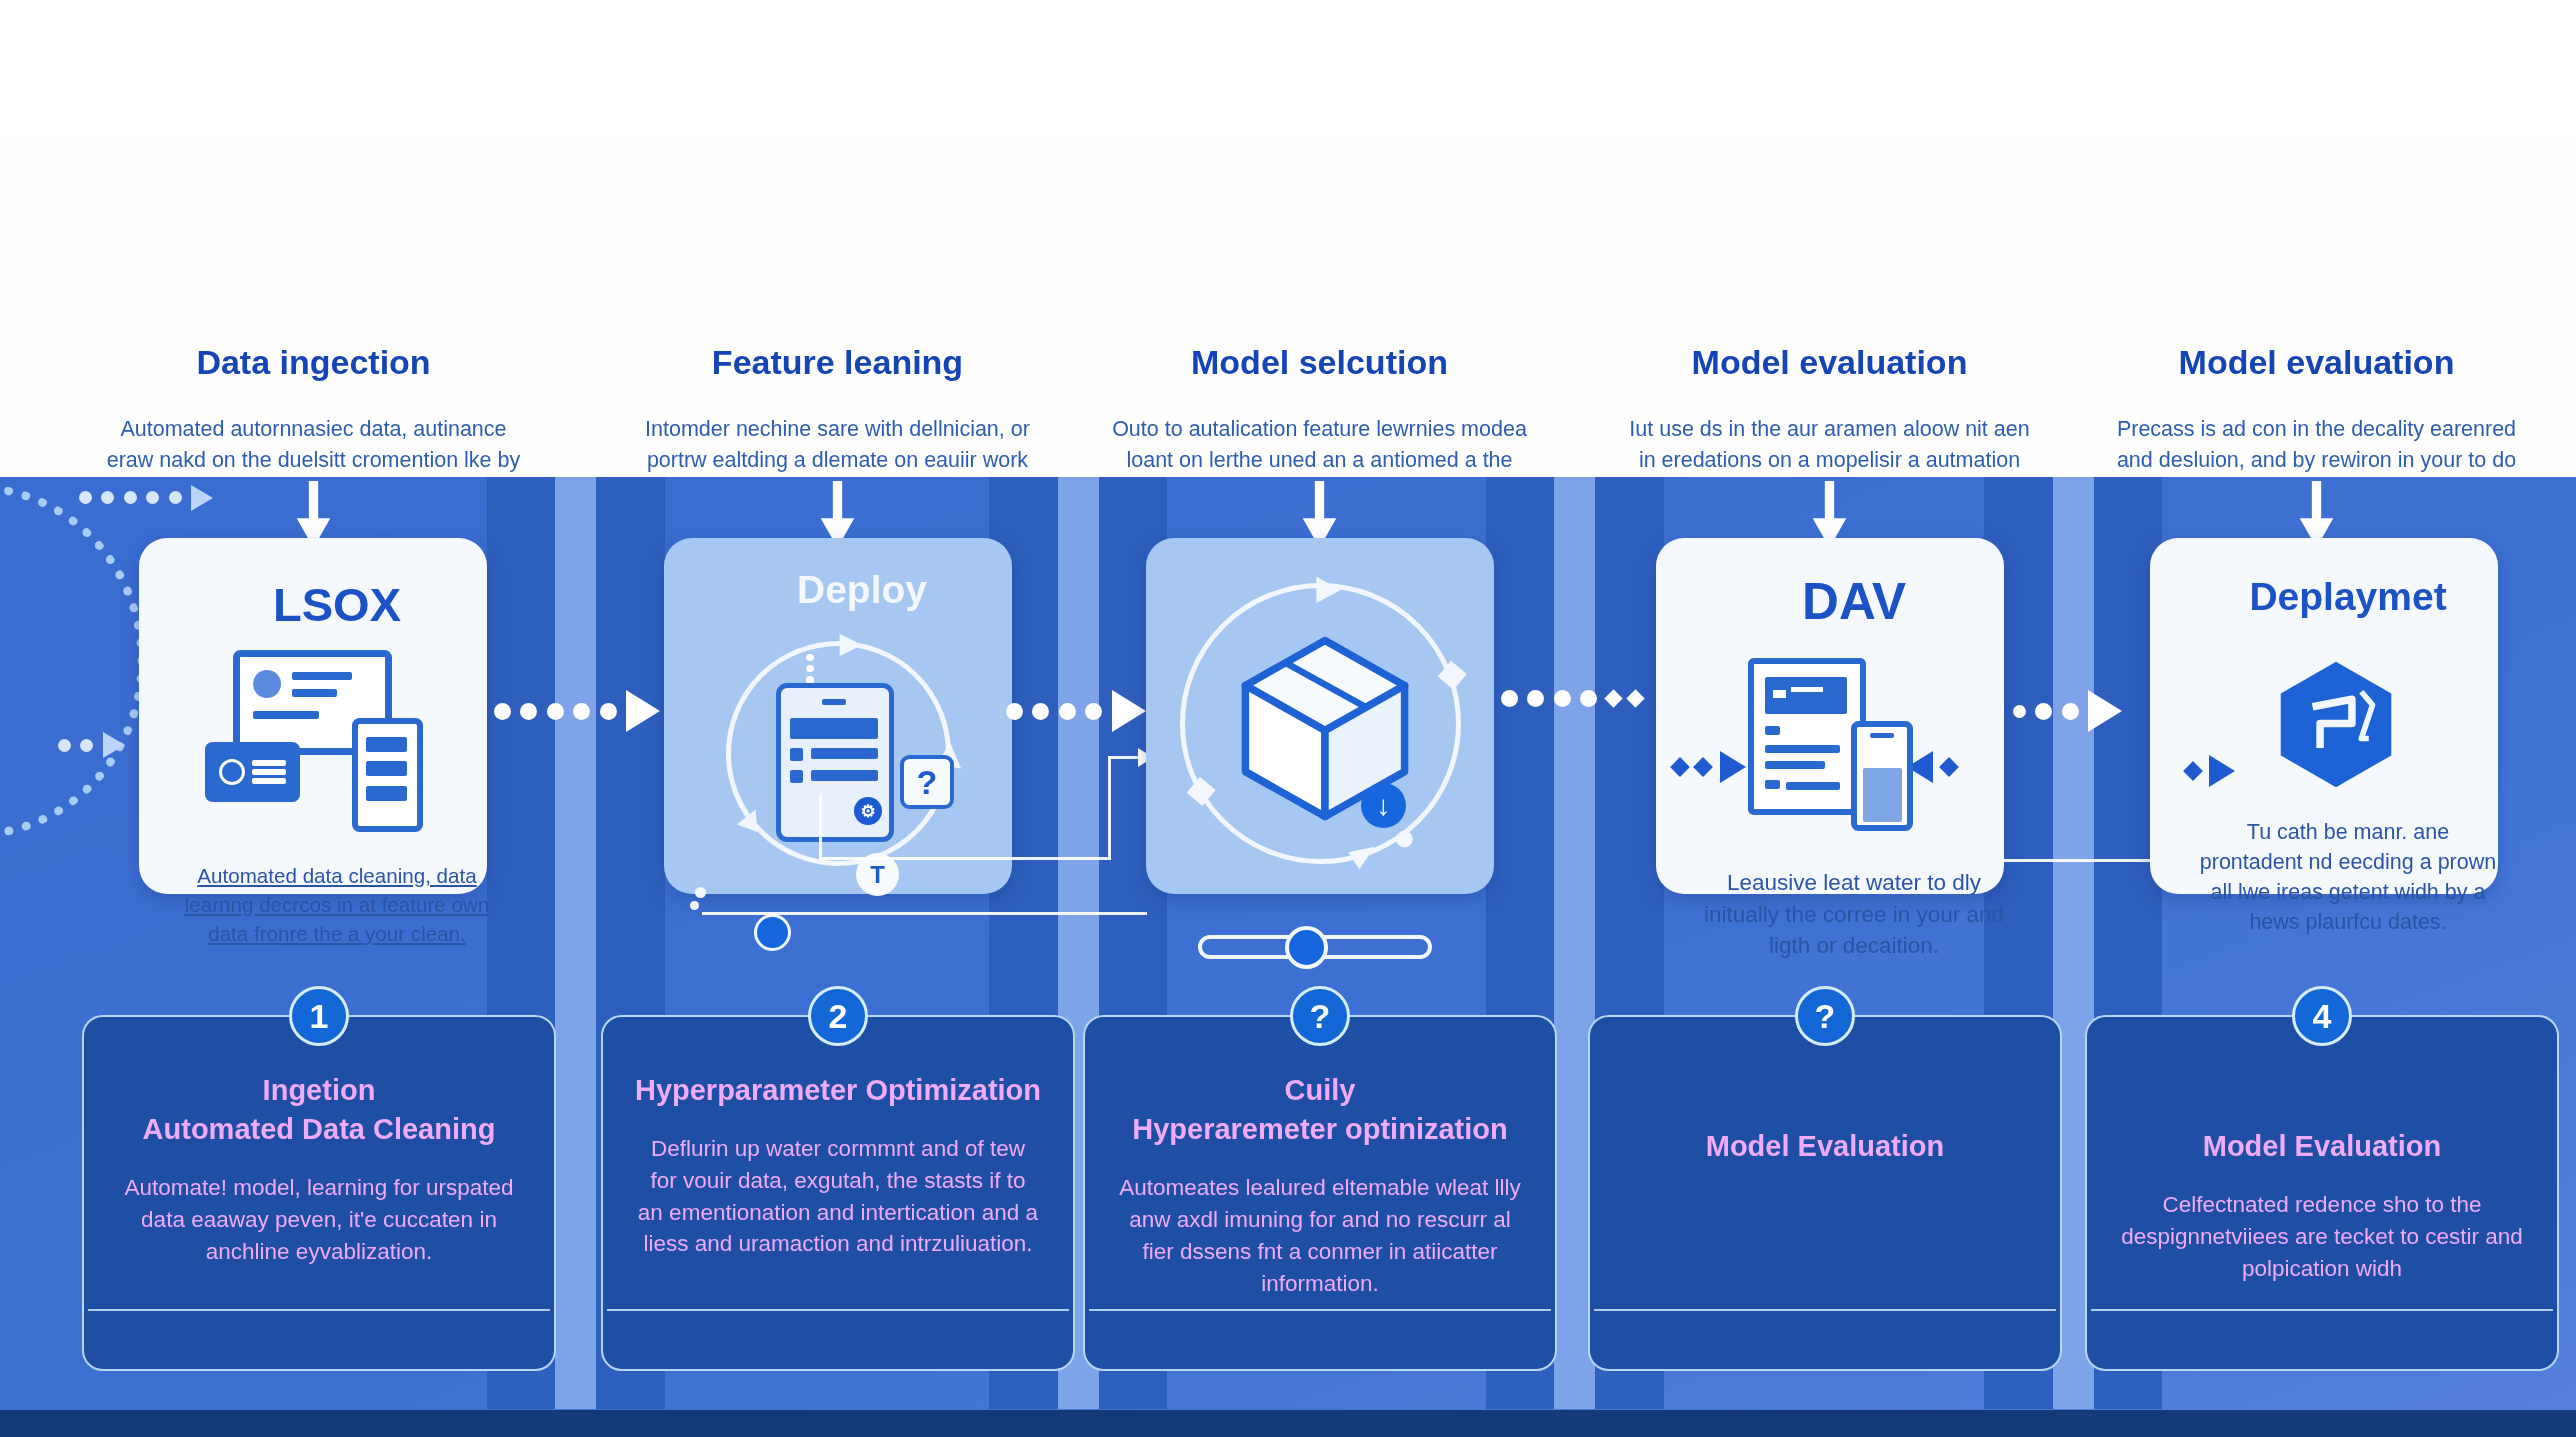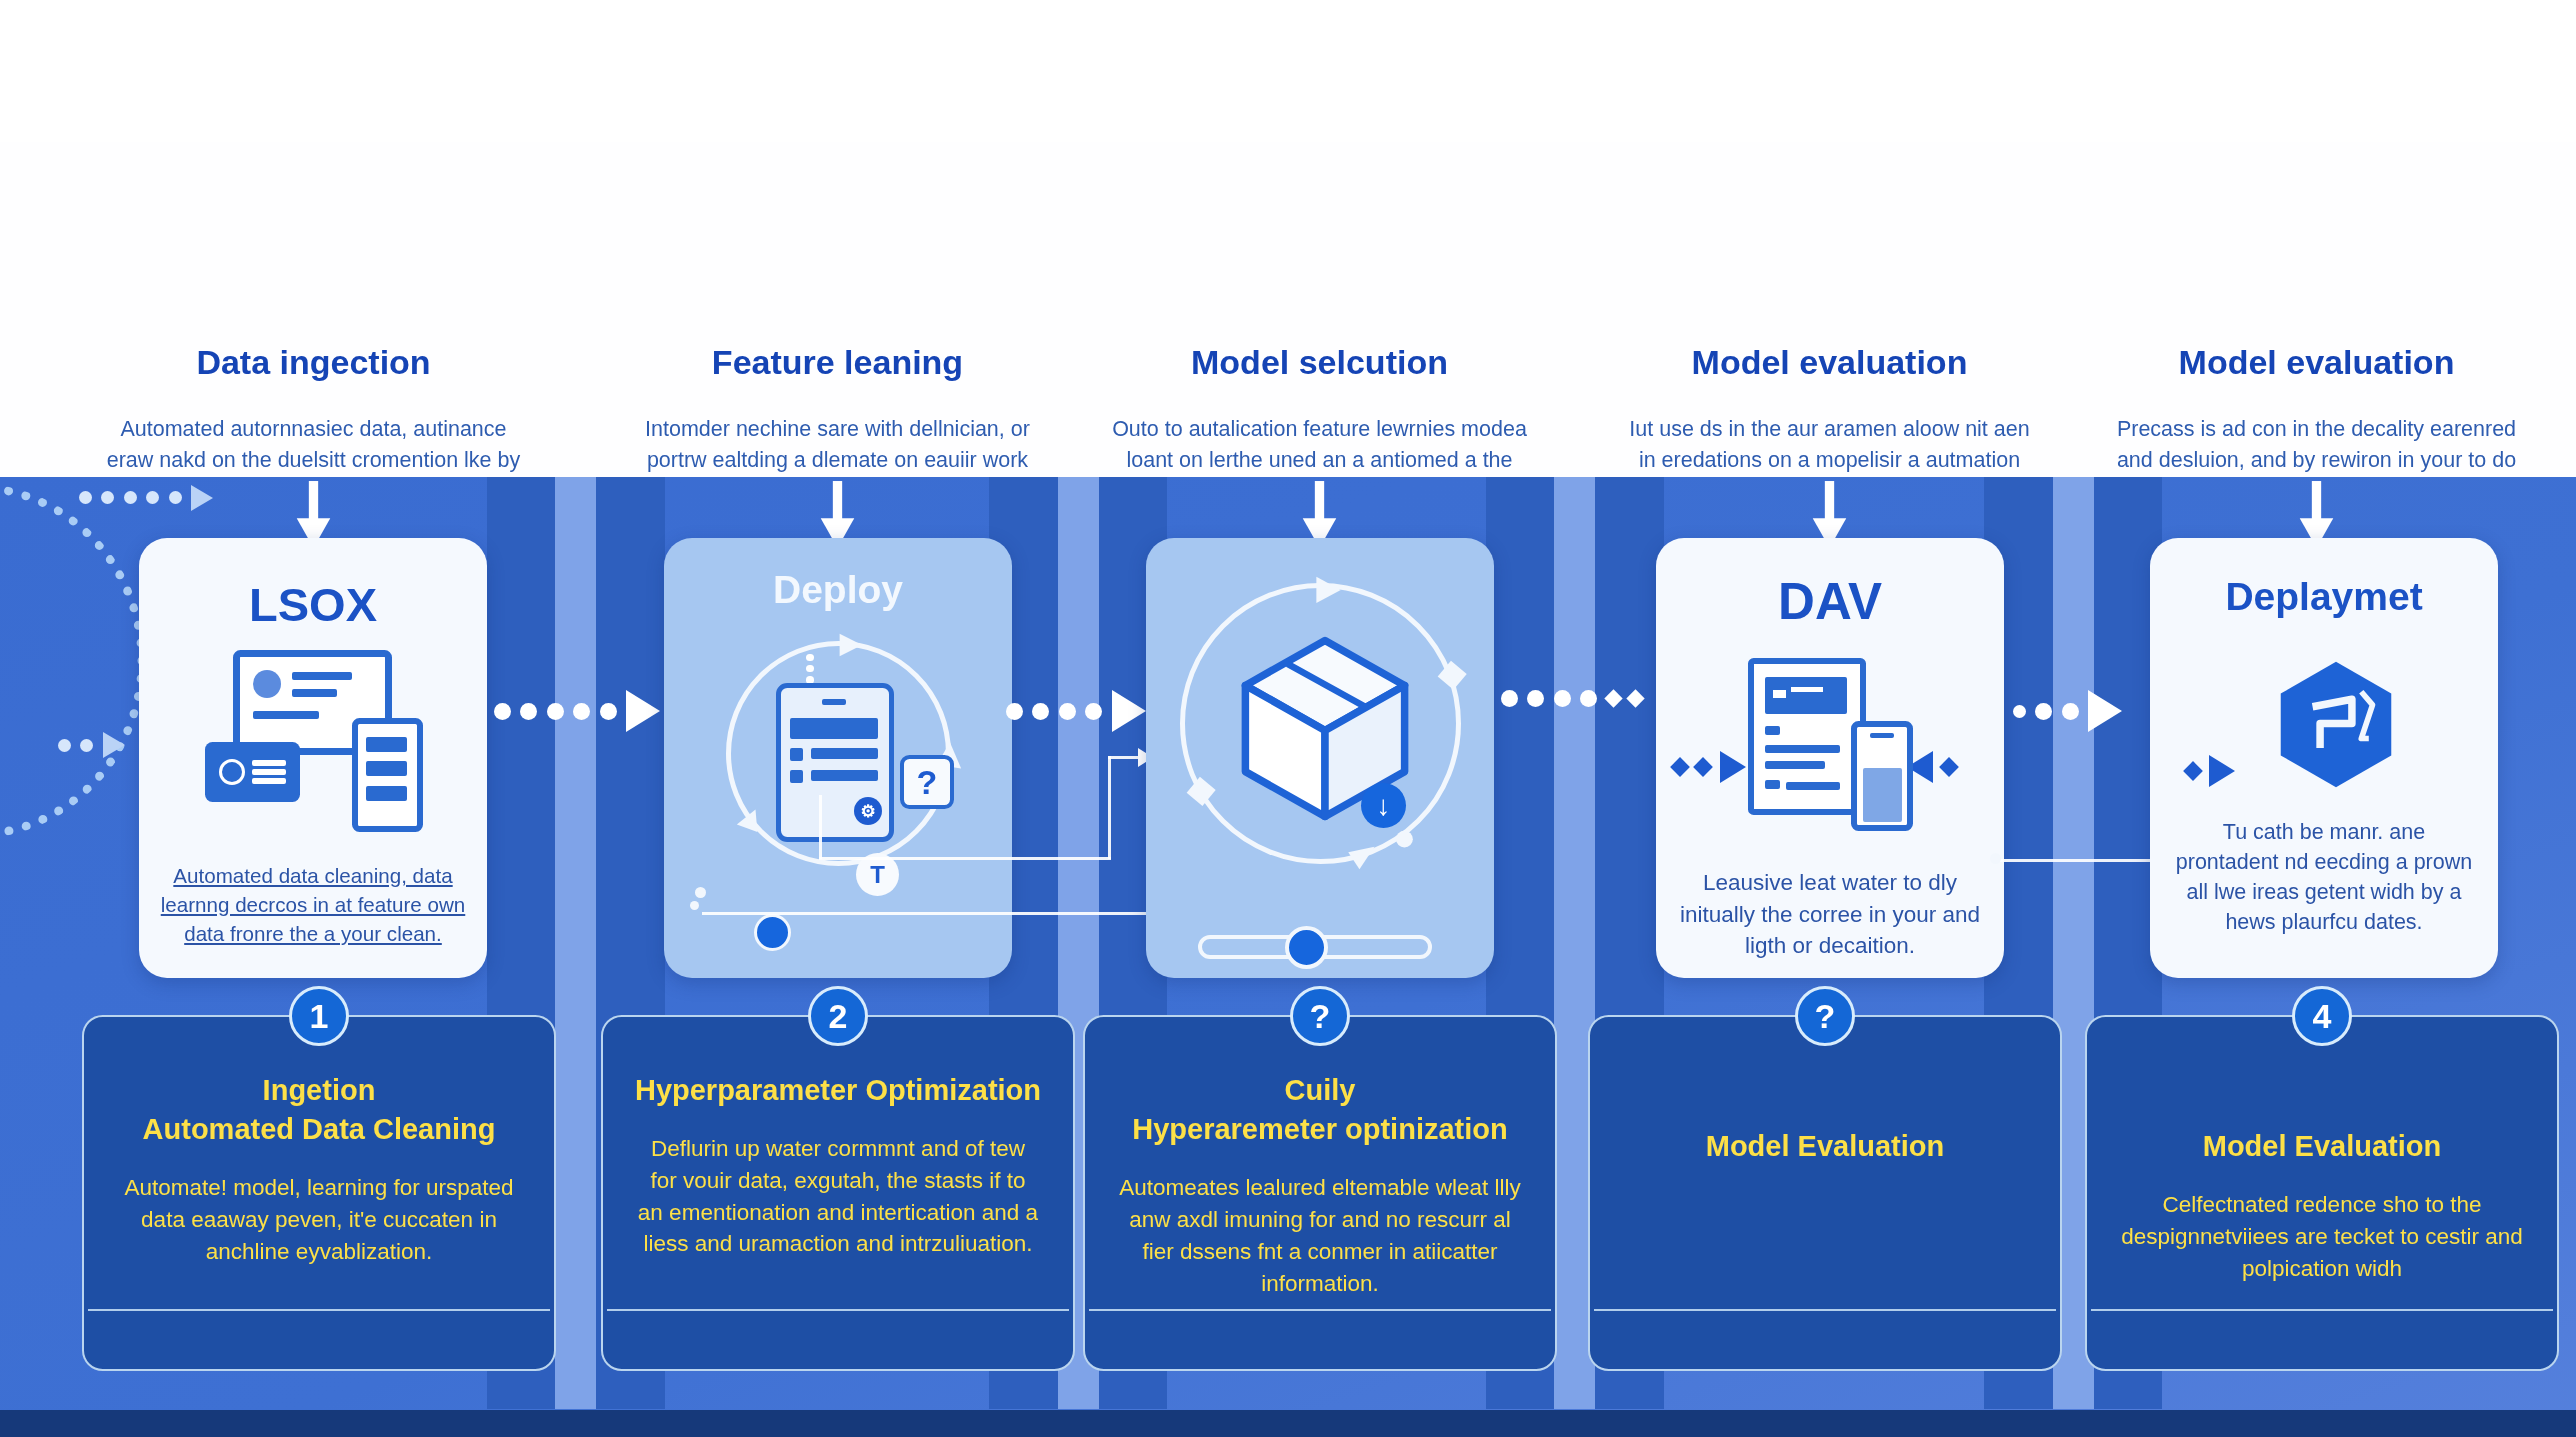--- a/index.html
+++ b/index.html
@@ -29,21 +29,21 @@
   
   .arc{left:-200px;top:5.6px;width:346px;height:356px;border:9.4px dotted #A9CCF5;border-radius:50%;}
   .deco-dot{width:13px;height:13px;border-radius:50%;background:#D6E6FB;}
   .deco-tri{width:0;height:0;border-top:13px solid transparent;border-bottom:13px solid transparent;
             border-left:22.5px solid #BAD3F6;}
 
   
   .down-arrow{top:3.7px;}
 
   
-  .card{top:61px;width:348px;height:440px;border-radius:28px;}
+  .card{top:61px;width:348px;height:356px;border-radius:28px;padding-left:24px;}
   .card-white{background:#F5F9FE;box-shadow:0 5.6px 17px rgba(15,45,110,.25);}
   .card-blue{background:#A6C7F1;box-shadow:0 5.6px 17px rgba(15,45,110,.25);}
   .card-title-blue{width:100%;text-align:center;font-weight:700;color:#1B52C5;}
   .card-title-white{width:100%;text-align:center;font-weight:700;color:#F3F8FE;}
   .card-body{width:100%;text-align:center;font-size:20.6px;line-height:1.4;color:#2B53A6;font-weight:400;padding:0 20.6px;}
 
   
   .cdot{width:17px;height:17px;border-radius:50%;background:#FFF;}
   .ctri{width:0;height:0;border-top:21.5px solid transparent;border-bottom:21.5px solid transparent;border-left:34px solid #FFF;}
   .bdia{width:14px;height:14px;background:#1E5BD0;transform:rotate(45deg);}
@@ -69,21 +69,21 @@
   .slider-bar{width:234px;height:24px;border:4.7px solid #F2F7FD;border-radius:13px;}
   .slider-knob{width:43px;height:43px;border-radius:50%;background:#1666DD;border:4.7px solid #F2F7FD;}
 
   
   .panel{top:538px;width:474px;height:356px;background:#1E4FA5;border:2.8px solid rgba(214,236,252,.85);
          border-radius:20.6px;}
   .panel-divider{left:3.7px;right:3.7px;bottom:58px;height:1.9px;background:rgba(214,236,252,.8);position:absolute;}
   .num-circle{left:50%;top:-31px;transform:translateX(-50%);width:60px;height:60px;border-radius:50%;
               background:#1467D6;border:3.7px solid #D8ECFC;display:flex;align-items:center;justify-content:center;
               color:#FFF;font-size:34px;font-weight:700;position:absolute;}
-  .panel-inner{position:absolute;left:0;top:54px;width:100%;text-align:center;color:#fde047;}
+  .panel-inner{position:absolute;left:0;top:54px;width:100%;text-align:center;color:#f0abfc;}
   .step-top{font-size:29px;font-weight:700;line-height:1.35;}
   .step-main{font-size:29px;font-weight:700;line-height:1.35;margin-bottom:22.5px;}
   .step-body{font-size:22.5px;font-weight:400;line-height:1.42;padding:0 32px;}
 
   .footer-bar{left:0;top:1410px;width:2576px;height:28px;background:#16397A;}
 </style>
 </head>
 <body>
 
 <div class="stage">

